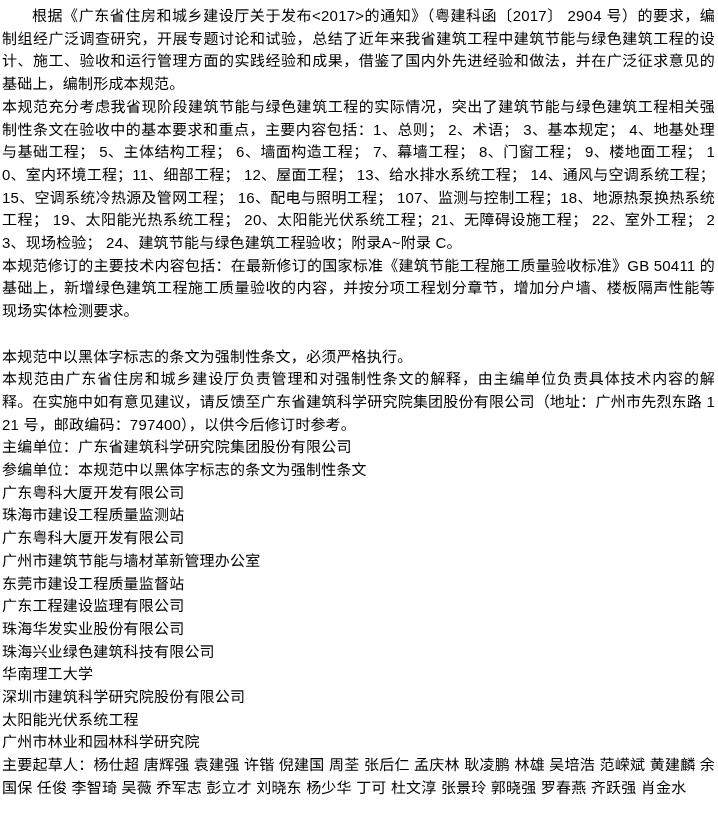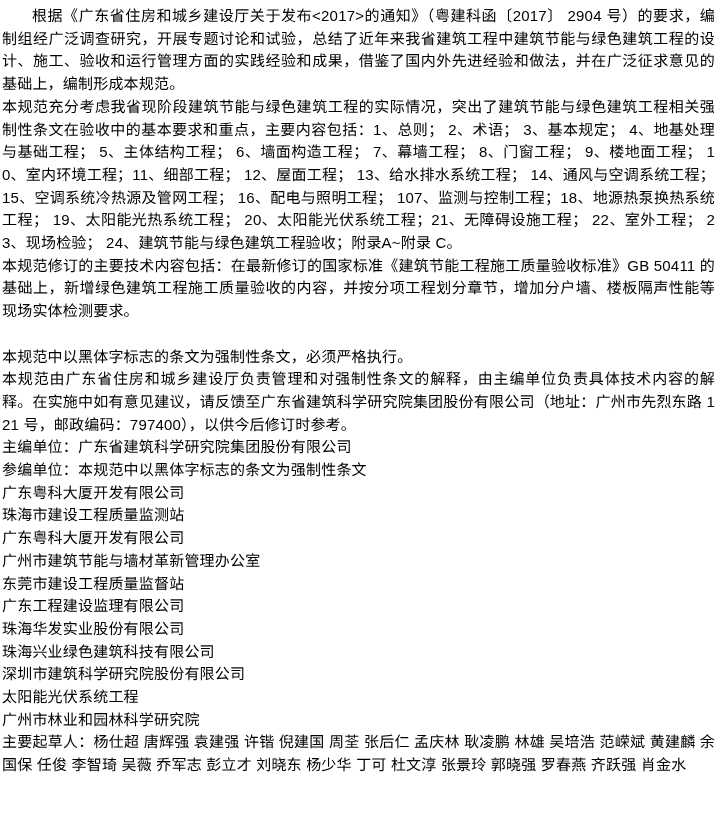--- a/index.html
+++ b/index.html
@@ -57,19 +57,20 @@
   <p class="para">参编单位：本规范中以黑体字标志的条文为强制性条文</p>
 
   <p class="para">广东粤科大厦开发有限公司</p>
   <p class="para">珠海市建设工程质量监测站</p>
   <p class="para">广东粤科大厦开发有限公司</p>
   <p class="para">广州市建筑节能与墙材革新管理办公室</p>
   <p class="para">东莞市建设工程质量监督站</p>
   <p class="para">广东工程建设监理有限公司</p>
   <p class="para">珠海华发实业股份有限公司</p>
   <p class="para">珠海兴业绿色建筑科技有限公司</p>
+  <p class="para">华南理工大学</p>
   <p class="para">深圳市建筑科学研究院股份有限公司</p>
   <p class="para">太阳能光伏系统工程</p>
   <p class="para">广州市林业和园林科学研究院</p>
 
   <p class="para">主要起草人：杨仕超 唐辉强 袁建强 许锴 倪建国 周荃 张后仁 孟庆林 耿凌鹏 林雄 吴培浩 范嵘斌 黄建麟 余国保 任俊 李智琦 吴薇 乔军志 彭立才 刘晓东 杨少华 丁可 杜文淳 张景玲 郭晓强 罗春燕 齐跃强 肖金水</p>
 
 </div>
 
 </body></html>

